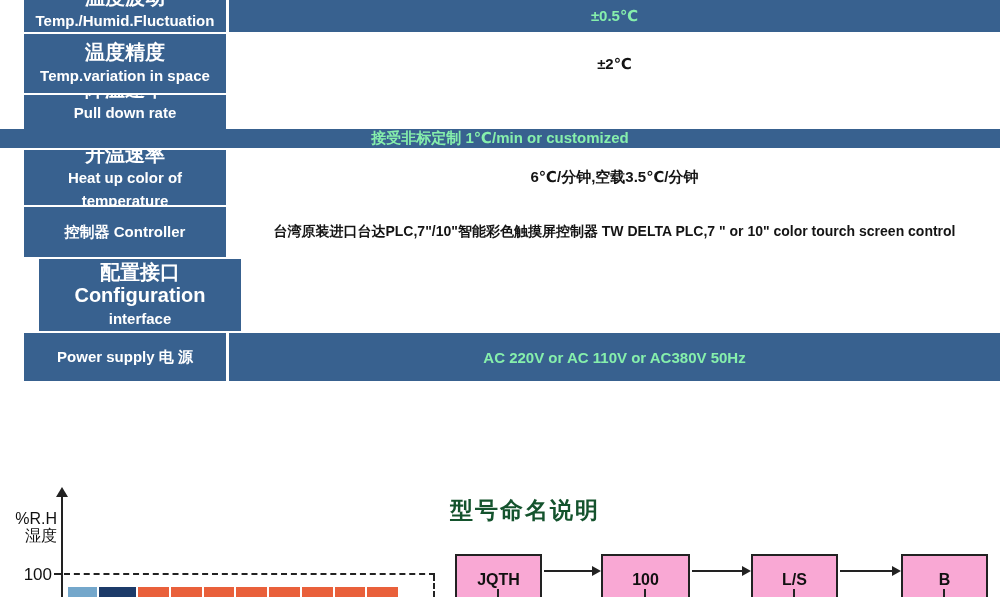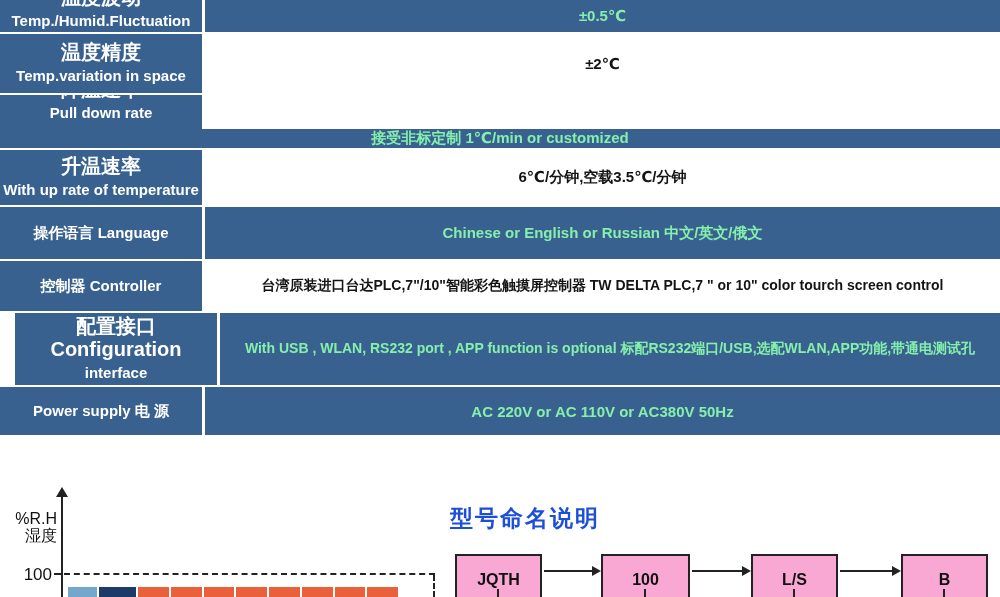--- a/index.html
+++ b/index.html
@@ -6,21 +6,21 @@
   html,body { width:1000px; height:597px; overflow:hidden; background:#fff;
               font-family:"Liberation Sans","DejaVu Sans",sans-serif; }
   .page { position:relative; width:1000px; height:597px; background:#fff; }
 
   
   .spec-table { position:absolute; left:0; top:0; width:1000px; }
   .row { display:flex; width:100%; border-bottom:2px solid #fff; }
   .row.blue  { }
   .cell-label { width:205px; border-right:3px solid #fff; background:#38618f; color:#fff;
                 display:flex; flex-direction:column; align-items:center; justify-content:center;
-                text-align:center; font-weight:700; overflow:hidden; }
+                text-align:center; font-weight:700; overflow:hidden;margin-left:24px; }
   .cell-value { flex:1; display:flex; align-items:center; justify-content:center;
                 text-align:center; font-weight:700; font-size:15px; }
   .row.blue  .cell-value { background:#38618f; color:#86efac; }
   .row.white .cell-value { background:#fff; color:#141414; }
   .lbl-zh { font-size:20px; line-height:23px; }
   .lbl-en { font-size:15px; line-height:23px; }
   .lbl-one { font-size:15px; line-height:22px; }
   .r1 { height:34px; }
   .r1 .cell-label { justify-content:flex-end; }
   .r2 { height:61px; } .r3 { height:55px;flex-direction:column; } .r4 { height:57px; }
@@ -38,22 +38,22 @@
                 color:#111; font-size:17px; font-weight:400; }
   .tick-mark  { position:absolute; left:54px; top:573px; width:8px; height:2px; background:#222; }
   .ref-line-h { position:absolute; left:64px; top:573px; width:371px; height:0;
                 border-top:2px dashed #222; }
   .ref-line-v { position:absolute; left:433px; top:575px; width:0; height:22px;
                 border-left:2px dashed #222; }
   .bar { position:absolute; left:68px; top:587px; height:10px; display:flex; gap:2px; }
   .bar > div { height:10px; flex:none; }
 
   
-  .diagram-title { position:absolute; left:450px; top:495px; color:#1d4ed8;
-                   font-size:23px; font-weight:700; letter-spacing:2px;margin-top:8px; }
+  .diagram-title { position:absolute; left:450px; top:495px; color:#14532d;
+                   font-size:23px; font-weight:700; letter-spacing:2px; }
   .nbox { position:absolute; top:554px; height:52px; border:2px solid #222; background:#f9a8d4;
           color:#111; display:flex; align-items:center; justify-content:center;
           font-size:16px; font-weight:700; }
   .nbox.b1 { left:455px; width:87px; }
   .nbox.b2 { left:601px; width:89px; }
   .nbox.b3 { left:751px; width:87px; }
   .nbox.b4 { left:901px; width:87px; }
   .arrow { position:absolute; top:570px; height:2px; background:#222; }
   .arrow::after { content:""; position:absolute; right:-9px; top:-4px; width:0; height:0;
                   border-top:5px solid transparent; border-bottom:5px solid transparent;
@@ -91,45 +91,38 @@
       <div class="cell-label">
         <span class="lbl-zh">降温速率</span>
         <span class="lbl-en">Pull down rate otemperature</span>
       </div>
       <div class="cell-value">接受非标定制 1℃/min or customized</div>
     </div>
 
     <div class="row white r4">
       <div class="cell-label">
         <span class="lbl-zh">升温速率</span>
-        <span class="lbl-en">With up rate of temperature</span>
+        <span class="lbl-en">Heat up color of temperature</span>
       </div>
       <div class="cell-value">6℃/分钟,空载3.5℃/分钟</div>
     </div>
 
-    <div class="row blue r5">
-      <div class="cell-label">
-        <span class="lbl-one">操作语言 Language</span>
-      </div>
-      <div class="cell-value">Chinese or English or Russian 中文/英文/俄文</div>
-    </div>
 
     <div class="row white r6">
       <div class="cell-label">
         <span class="lbl-one">控制器 Controller</span>
       </div>
       <div class="cell-value val-sm">台湾原装进口台达PLC,7"/10"智能彩色触摸屏控制器 TW DELTA PLC,7 " or 10" color tourch screen control</div>
     </div>
 
     <div class="row blue r7">
       <div class="cell-label">
         <span class="lbl-zh">配置接口Configuration</span>
         <span class="lbl-en">interface</span>
       </div>
-      <div class="cell-value val-sm">With USB , WLAN, RS232  port , APP function is optional 标配RS232端口/USB,选配WLAN,APP功能,带通电测试孔</div>
     </div>
 
     <div class="row blue r8">
       <div class="cell-label">
         <span class="lbl-one">Power supply 电 源</span>
       </div>
       <div class="cell-value">AC 220V or AC 110V or AC380V 50Hz</div>
     </div>
 
   </div>

